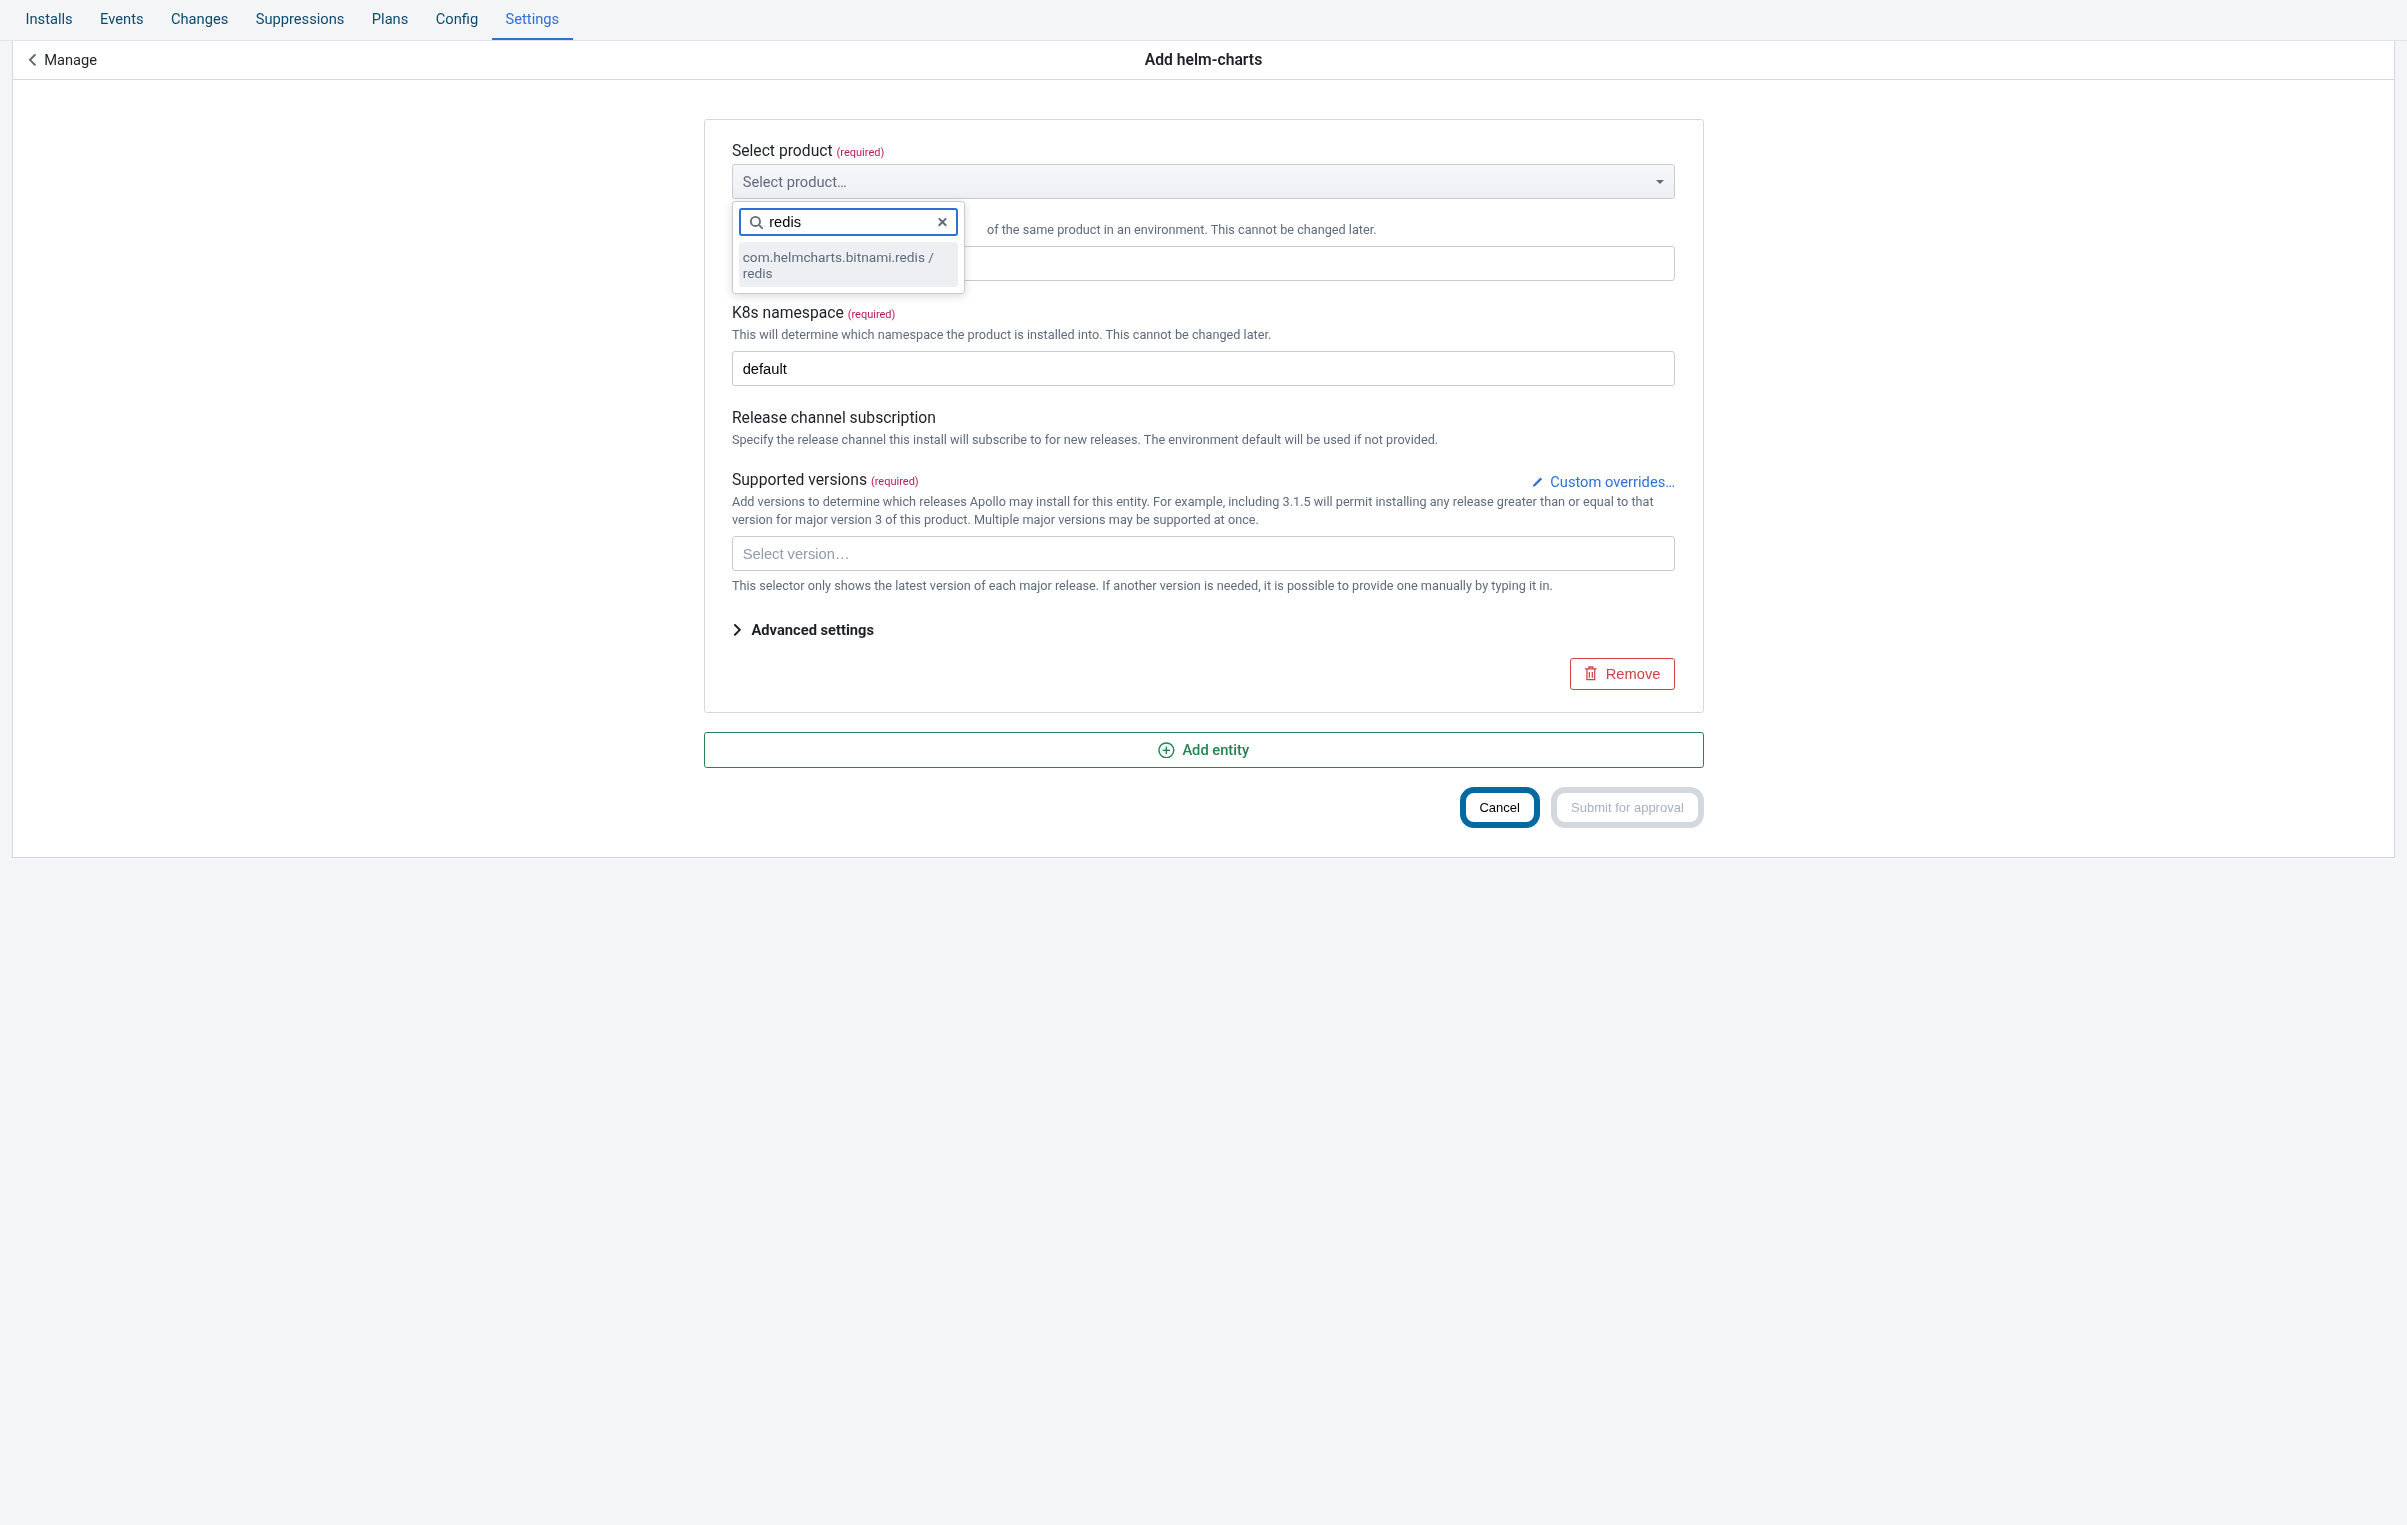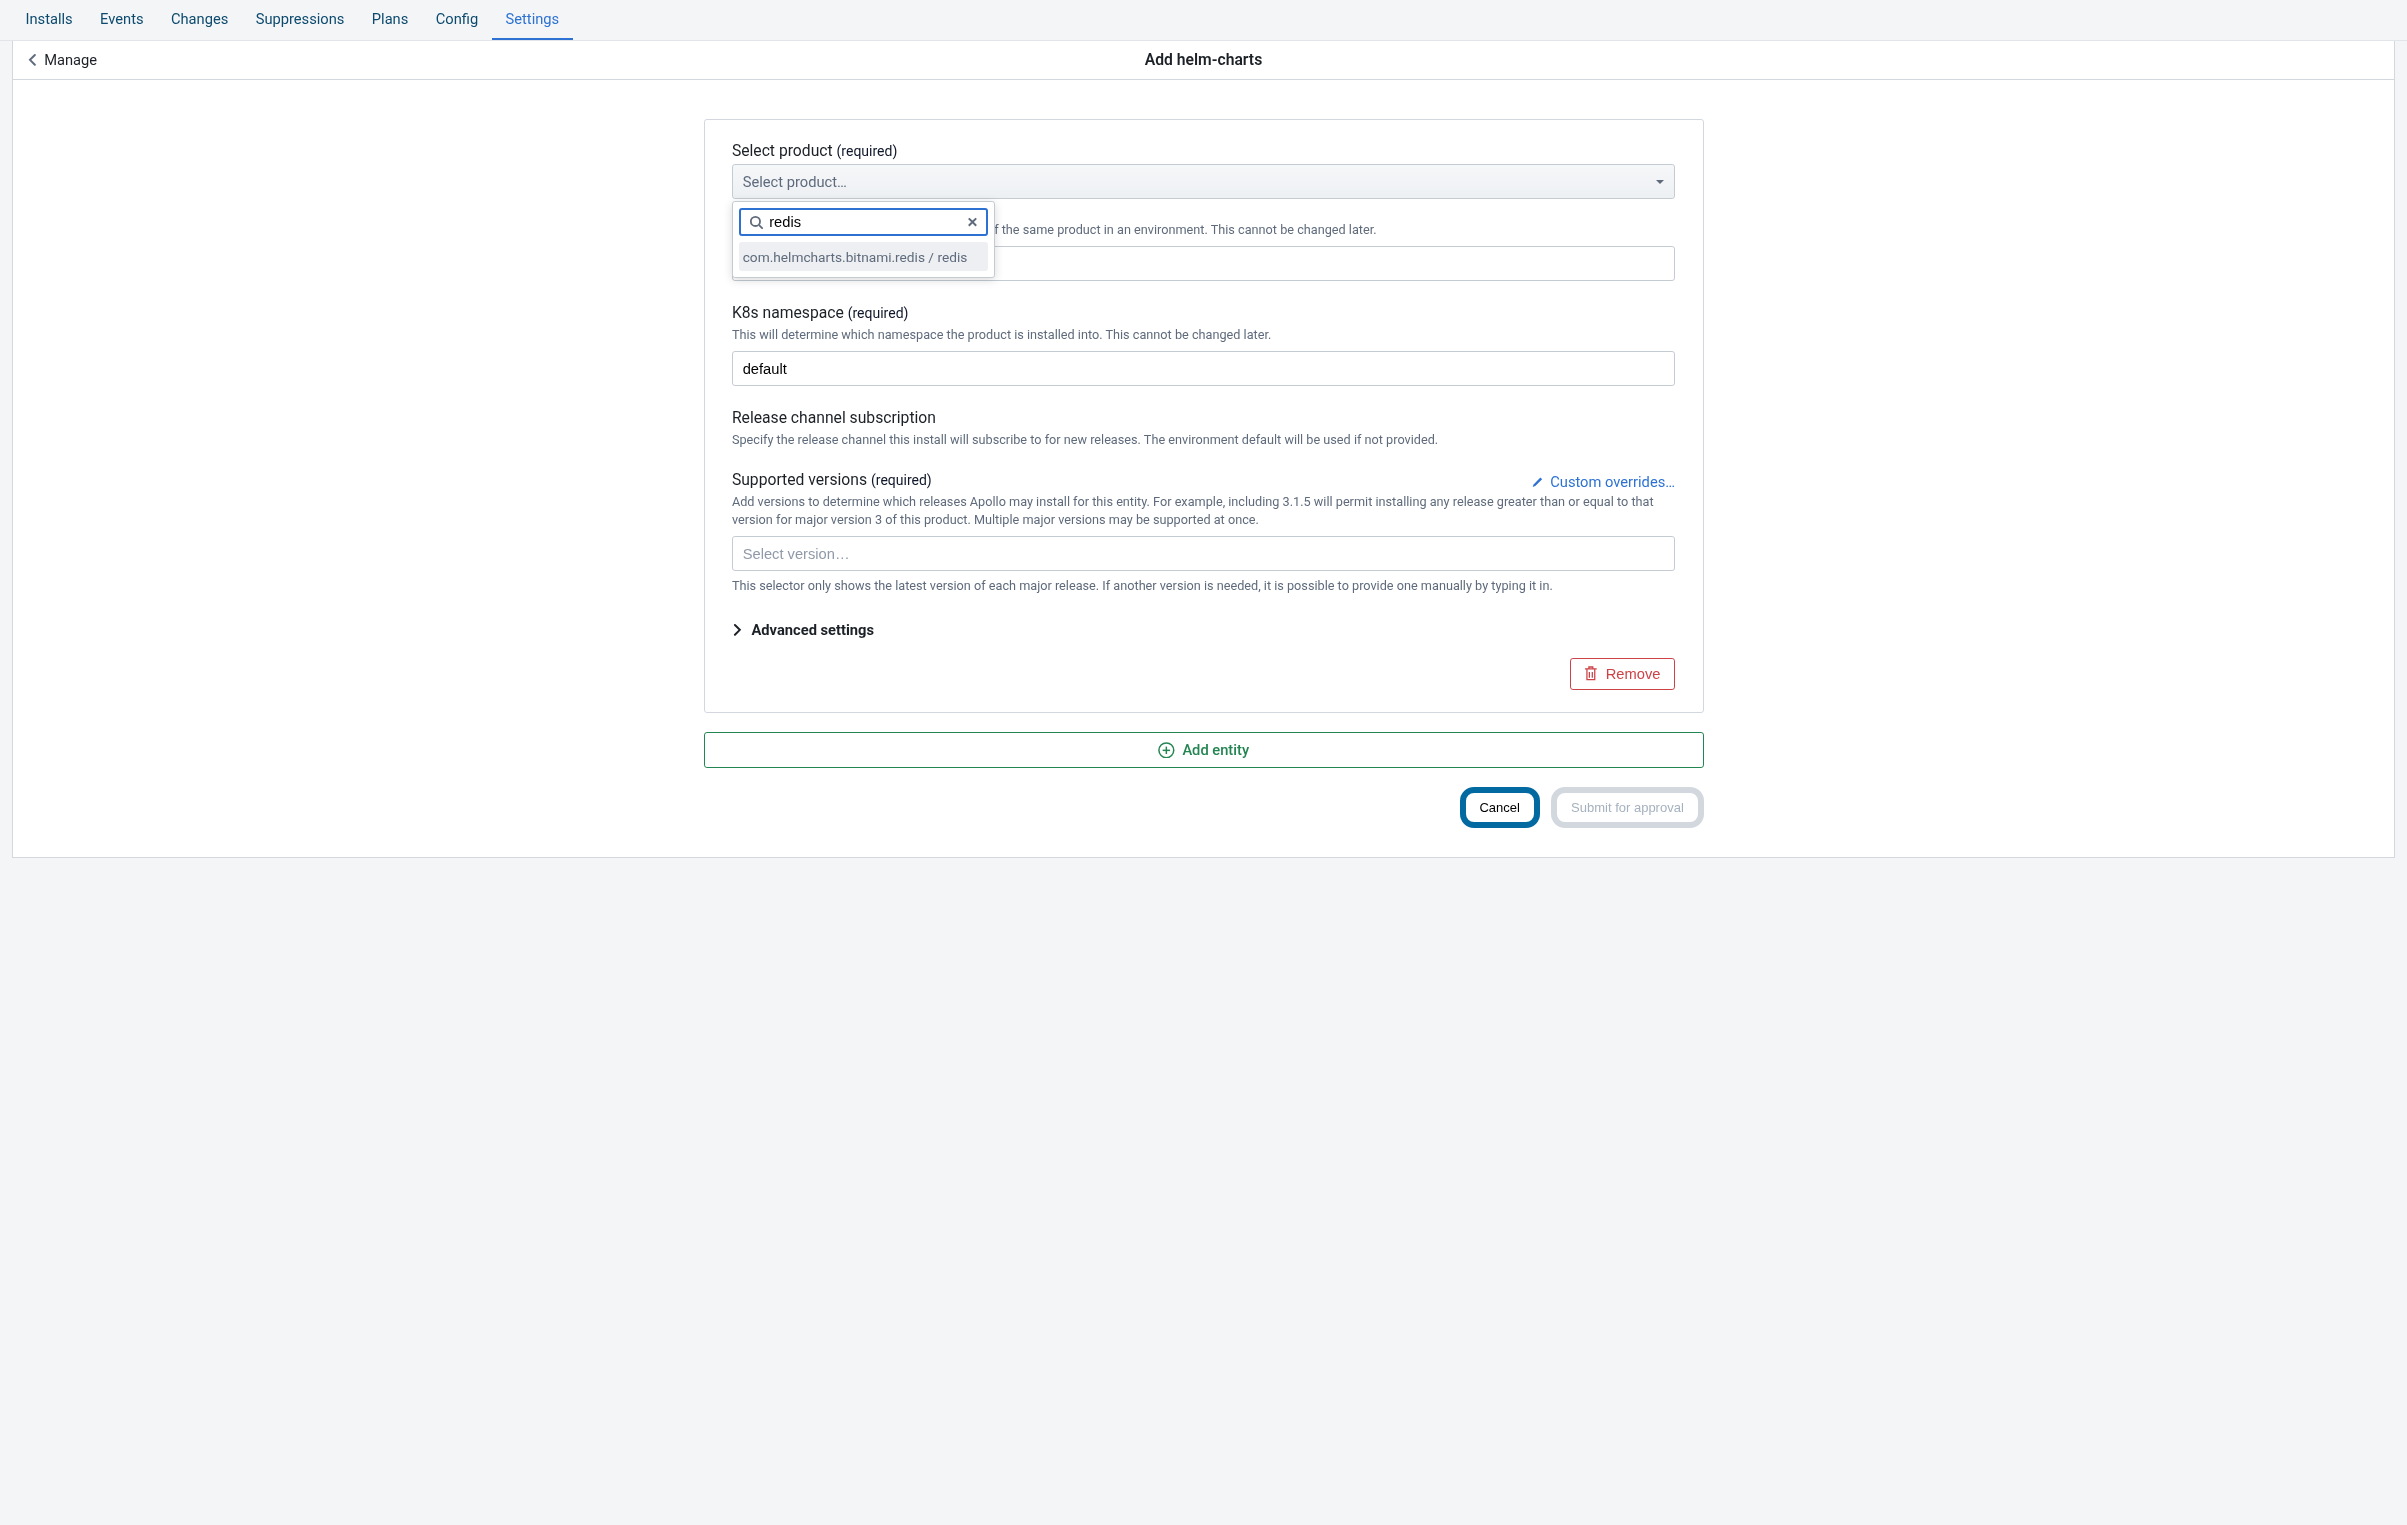--- a/index.html
+++ b/index.html
@@ -76,22 +76,22 @@
     .form-group {
       margin-bottom: 21.6px;
     }
     .form-label {
       font-size: 15.7px;
       color: #1c2127;
       margin-bottom: 3.9px;
       display: block;
     }
     .required-tag {
-      color: #0f172a;
-      font-size: 14px;
+      color: #be185d;
+      font-size: 11px;
     }
     .form-help {
       font-size: 12.7px;
       color: #5f6b7c;
       margin-bottom: 7.8px;
       line-height: 1.4;
     }
     .form-help-bottom {
       font-size: 12.7px;
       color: #5f6b7c;
@@ -127,21 +127,21 @@
       width: 0;
       height: 0;
       border-left: 4.9px solid transparent;
       border-right: 4.9px solid transparent;
       border-top: 4.9px solid #5f6b7c;
     }
     .dropdown-popover {
       position: absolute;
       top: 37px;
       left: 0;
-      width: 263px;
+      width: 233px;
       background: #fff;
       border: 1px solid #c5cbd3;
       border-radius: 2.9px;
       box-shadow: 0 2px 9.8px rgba(0,0,0,0.15);
       z-index: 100;
       padding: 5.9px;
     }
     .dropdown-search {
       display: flex;
       align-items: center;

